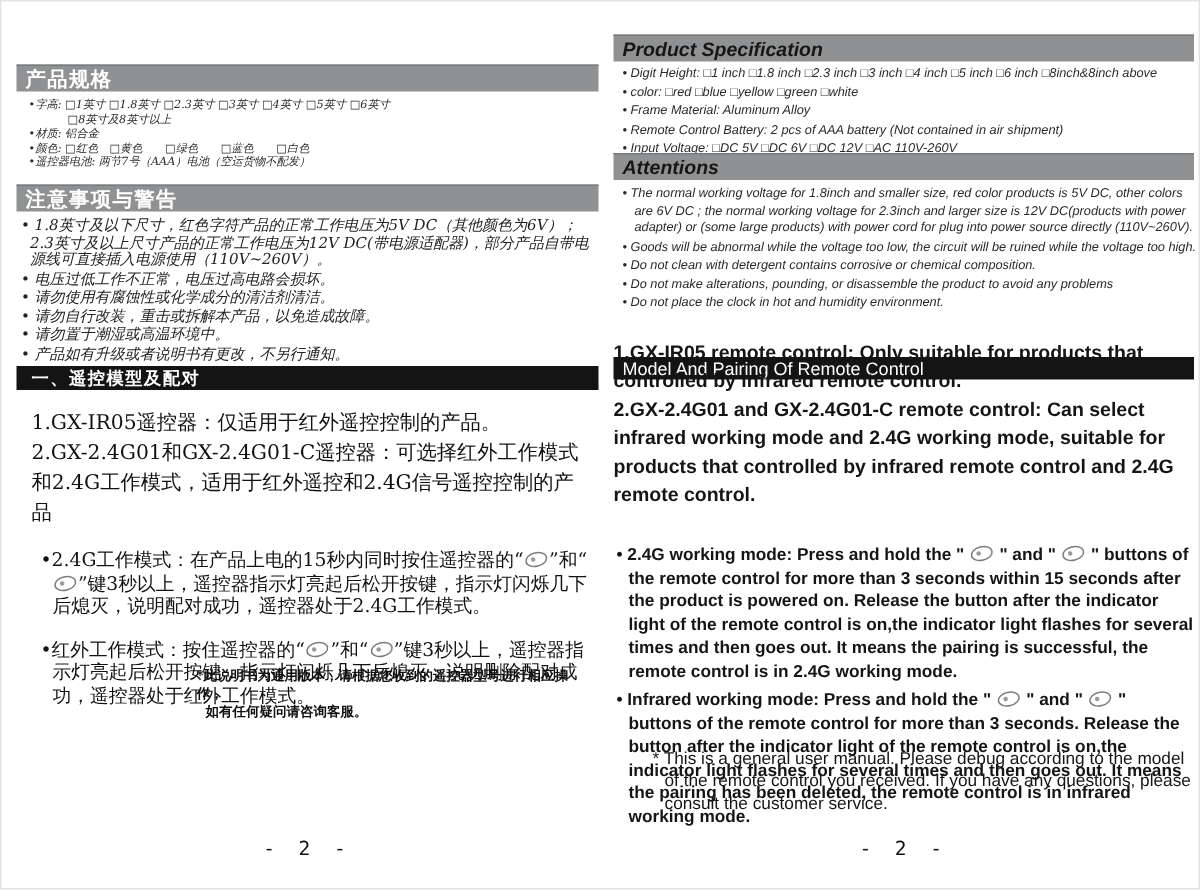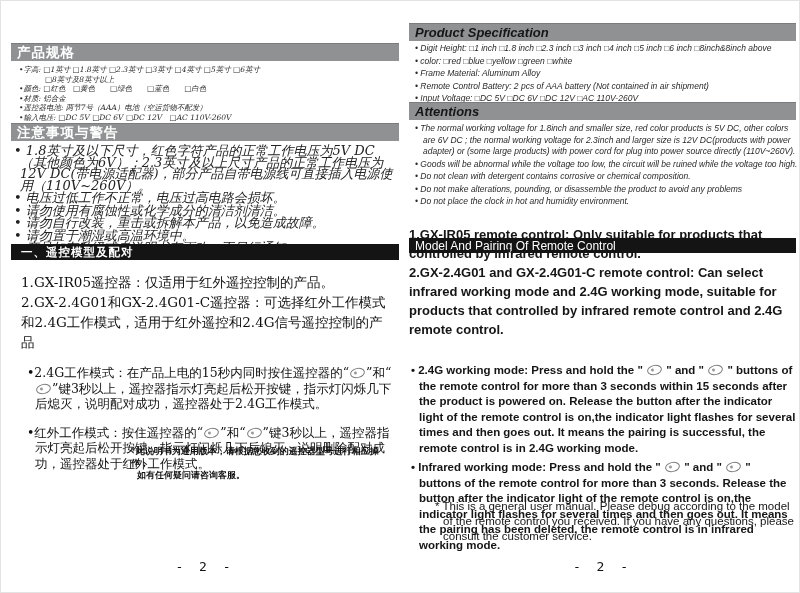--- a/index.html
+++ b/index.html
@@ -27,21 +27,21 @@
 
   
   .tiny-list{position:absolute;left:0;width:100%;font-style:italic;color:#2a2a2a;}
   .tiny-list.cn{font-size:7.5px;line-height:9.5px;padding-left:8px;
                 font-family:"DejaVu Serif","Liberation Serif",serif;}
   .tiny-list.en{font-size:8.5px;line-height:11.5px;padding-left:6px;}
   .tiny-list .line{white-space:nowrap;}
   .tiny-list .wrap{white-space:normal;padding-left:8px;text-indent:-8px;margin-bottom:1px;}
   .tiny-list .indent{padding-left:26px;}
 
-  .warn-list{position:absolute;left:0;width:100%;font-size:13px;line-height:11.5px;
+  .warn-list{position:absolute;left:0;width:100%;font-size:10px;line-height:11.5px;
              font-style:italic;color:#222;
              font-family:"DejaVu Serif","Liberation Serif",serif;}
   .warn-list .item{padding-left:9px;text-indent:-6px;margin-bottom:1px;}
 
   
   .body-cn{position:absolute;left:10px;width:374px;
            font-family:"DejaVu Serif","Liberation Serif",serif;color:#111;}
   .body-cn .para{font-size:13.5px;line-height:20px;}
   .body-cn .bullet{margin-top:13px;font-size:12.5px;line-height:15.5px;
                    padding-left:14px;text-indent:-8px;}
@@ -75,24 +75,23 @@
 
   <div class="col col-left">
 
     <div class="gray-bar cn" style="top:42px;">
       <span>产品规格</span>
     </div>
 
     <div class="tiny-list cn" style="top:64px;">
       <div class="line">•字高: □1英寸 □1.8英寸 □2.3英寸 □3英寸 □4英寸 □5英寸 □6英寸</div>
       <div class="line indent">□8英寸及8英寸以上</div>
+      <div class="line">•材质: 铝合金</div>
       <div class="line">•颜色: □红色　□黄色　　□绿色　　□蓝色　　□白色</div>
-      <div class="line">•材质: 铝合金</div>
       <div class="line">•遥控器电池: 两节7号（AAA）电池（空运货物不配发）</div>
-      <div class="line">•输入电压: □DC 5V □DC 6V □DC 12V　□AC 110V-260V</div>
     </div>
 
     <div class="gray-bar cn" style="top:122px;">
       <span>注意事项与警告</span>
     </div>
 
     <div class="warn-list" style="top:144px;">
       <div class="item">• 1.8英寸及以下尺寸，红色字符产品的正常工作电压为5V DC（其他颜色为6V）；2.3英寸及以上尺寸产品的正常工作电压为12V DC(带电源适配器)，部分产品自带电源线可直接插入电源使用（110V~260V）。</div>
       <div class="item">• 电压过低工作不正常，电压过高电路会损坏。</div>
       <div class="item">• 请勿使用有腐蚀性或化学成分的清洁剂清洁。</div>

